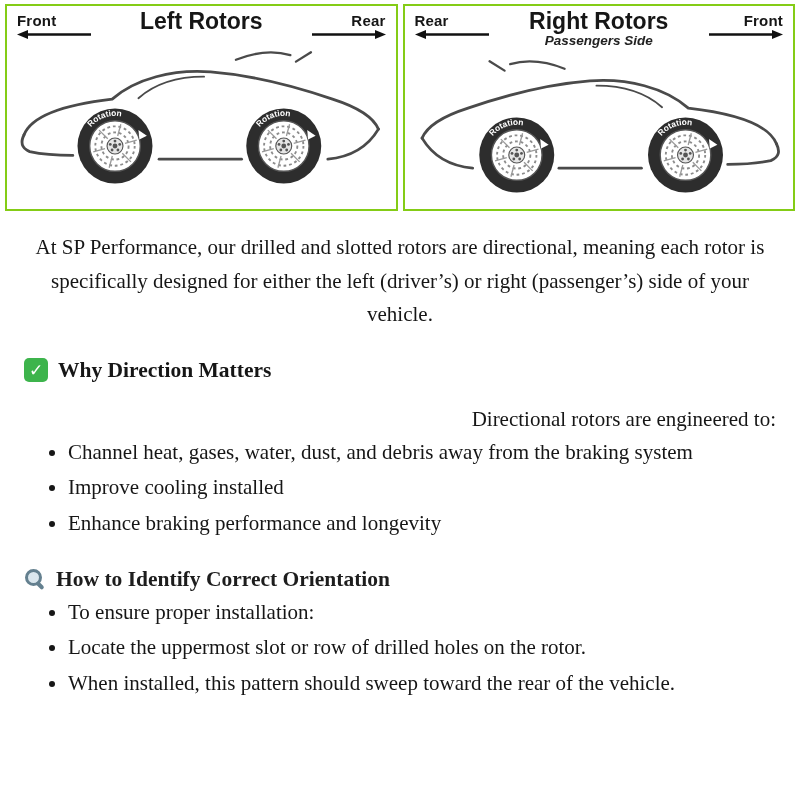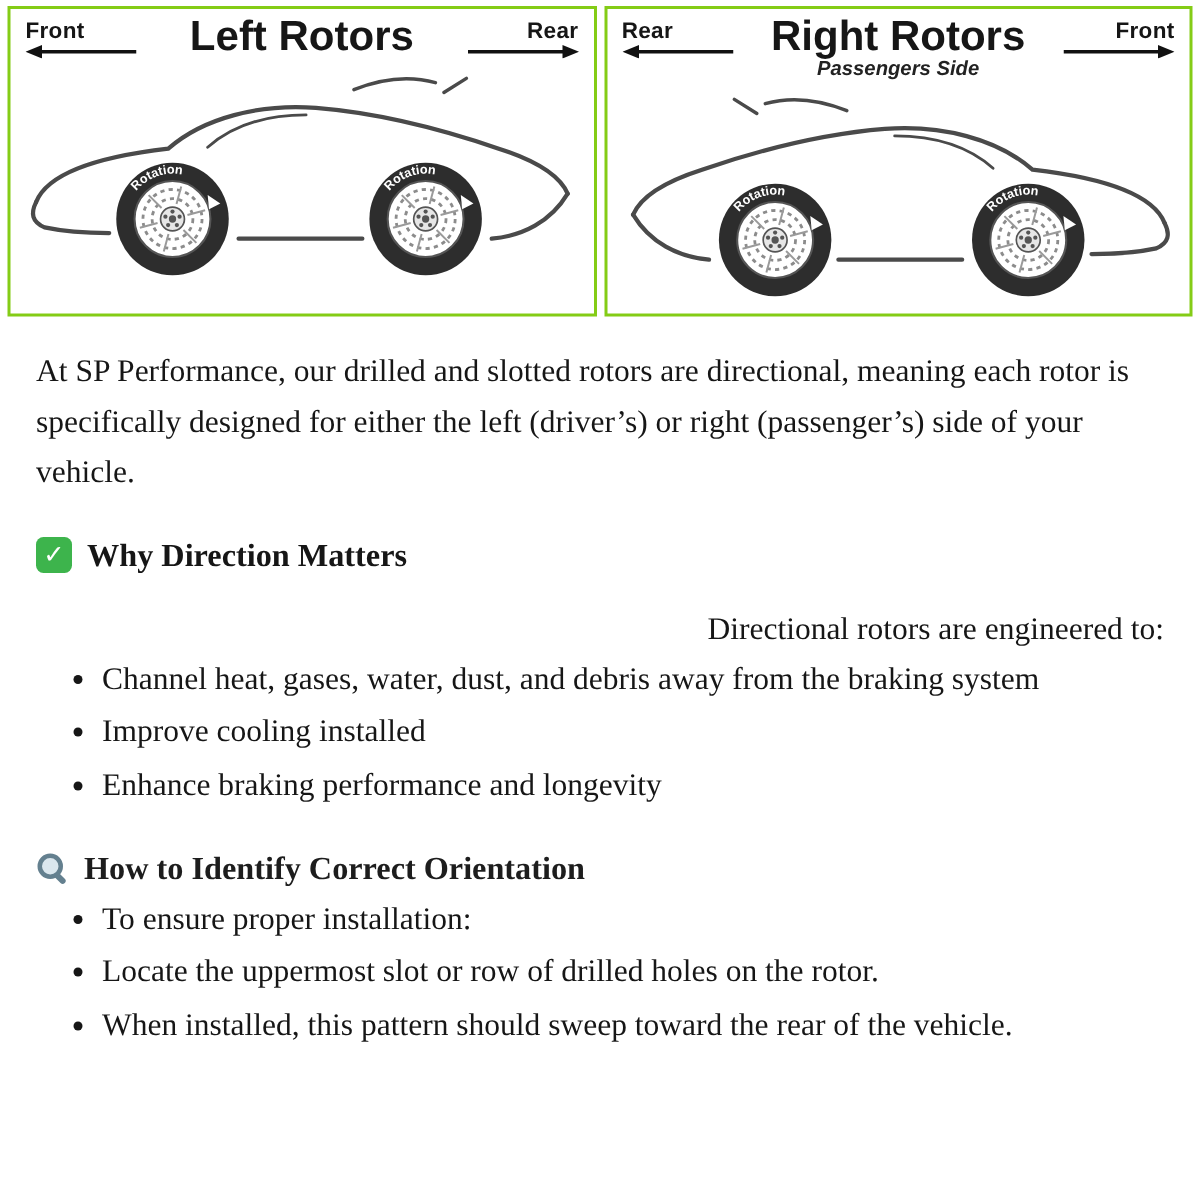--- a/index.html
+++ b/index.html
@@ -22,27 +22,27 @@
   .panel-header {
     display:flex; align-items:flex-start;
     padding:6px 10px 0 10px;
     font-family:"Liberation Sans", sans-serif;
   }
   .edge { width:84px; display:flex; flex-direction:column; }
   .edge.right { align-items:flex-end; }
   .edge-word { font-weight:bold; font-size:15px; letter-spacing:.2px; }
   .dir-arrow { display:block; margin-top:1px; }
   .title-block { flex:1; text-align:center; margin-top:-3px; }
-  .panel-title { font-size:28px; font-weight:800; line-height:1.05; }
+  .panel-title { font-size:23px; font-weight:800; line-height:1.05; }
   .panel-subtitle { font-size:13.5px; font-weight:bold; font-style:italic; color:#222; }
   .car-svg { display:block; width:100%; height:150px; margin-top:2px; }
 
   
   .article { padding:14px 24px 0 24px; }
-  .intro { font-size:21px; line-height:1.6; margin:6px 0 0 0; }
+  .intro { font-size:21px; line-height:1.6; margin:6px 0 0 0;text-align:center; }
   .sec-head {
     display:flex; align-items:center; gap:10px;
     font-size:21.5px; margin:26px 0 0 0;
   }
   .sec-head.bold { font-weight:bold; }
   .sec-head.regular { font-weight:bold; color:#1d1d1d; }
   .lead { font-size:21px; margin:24px 0 0 0;text-align:right; }
   ul.blist {
     margin:4px 0 0 0; padding-left:44px;
     font-size:21px; line-height:1.6;

